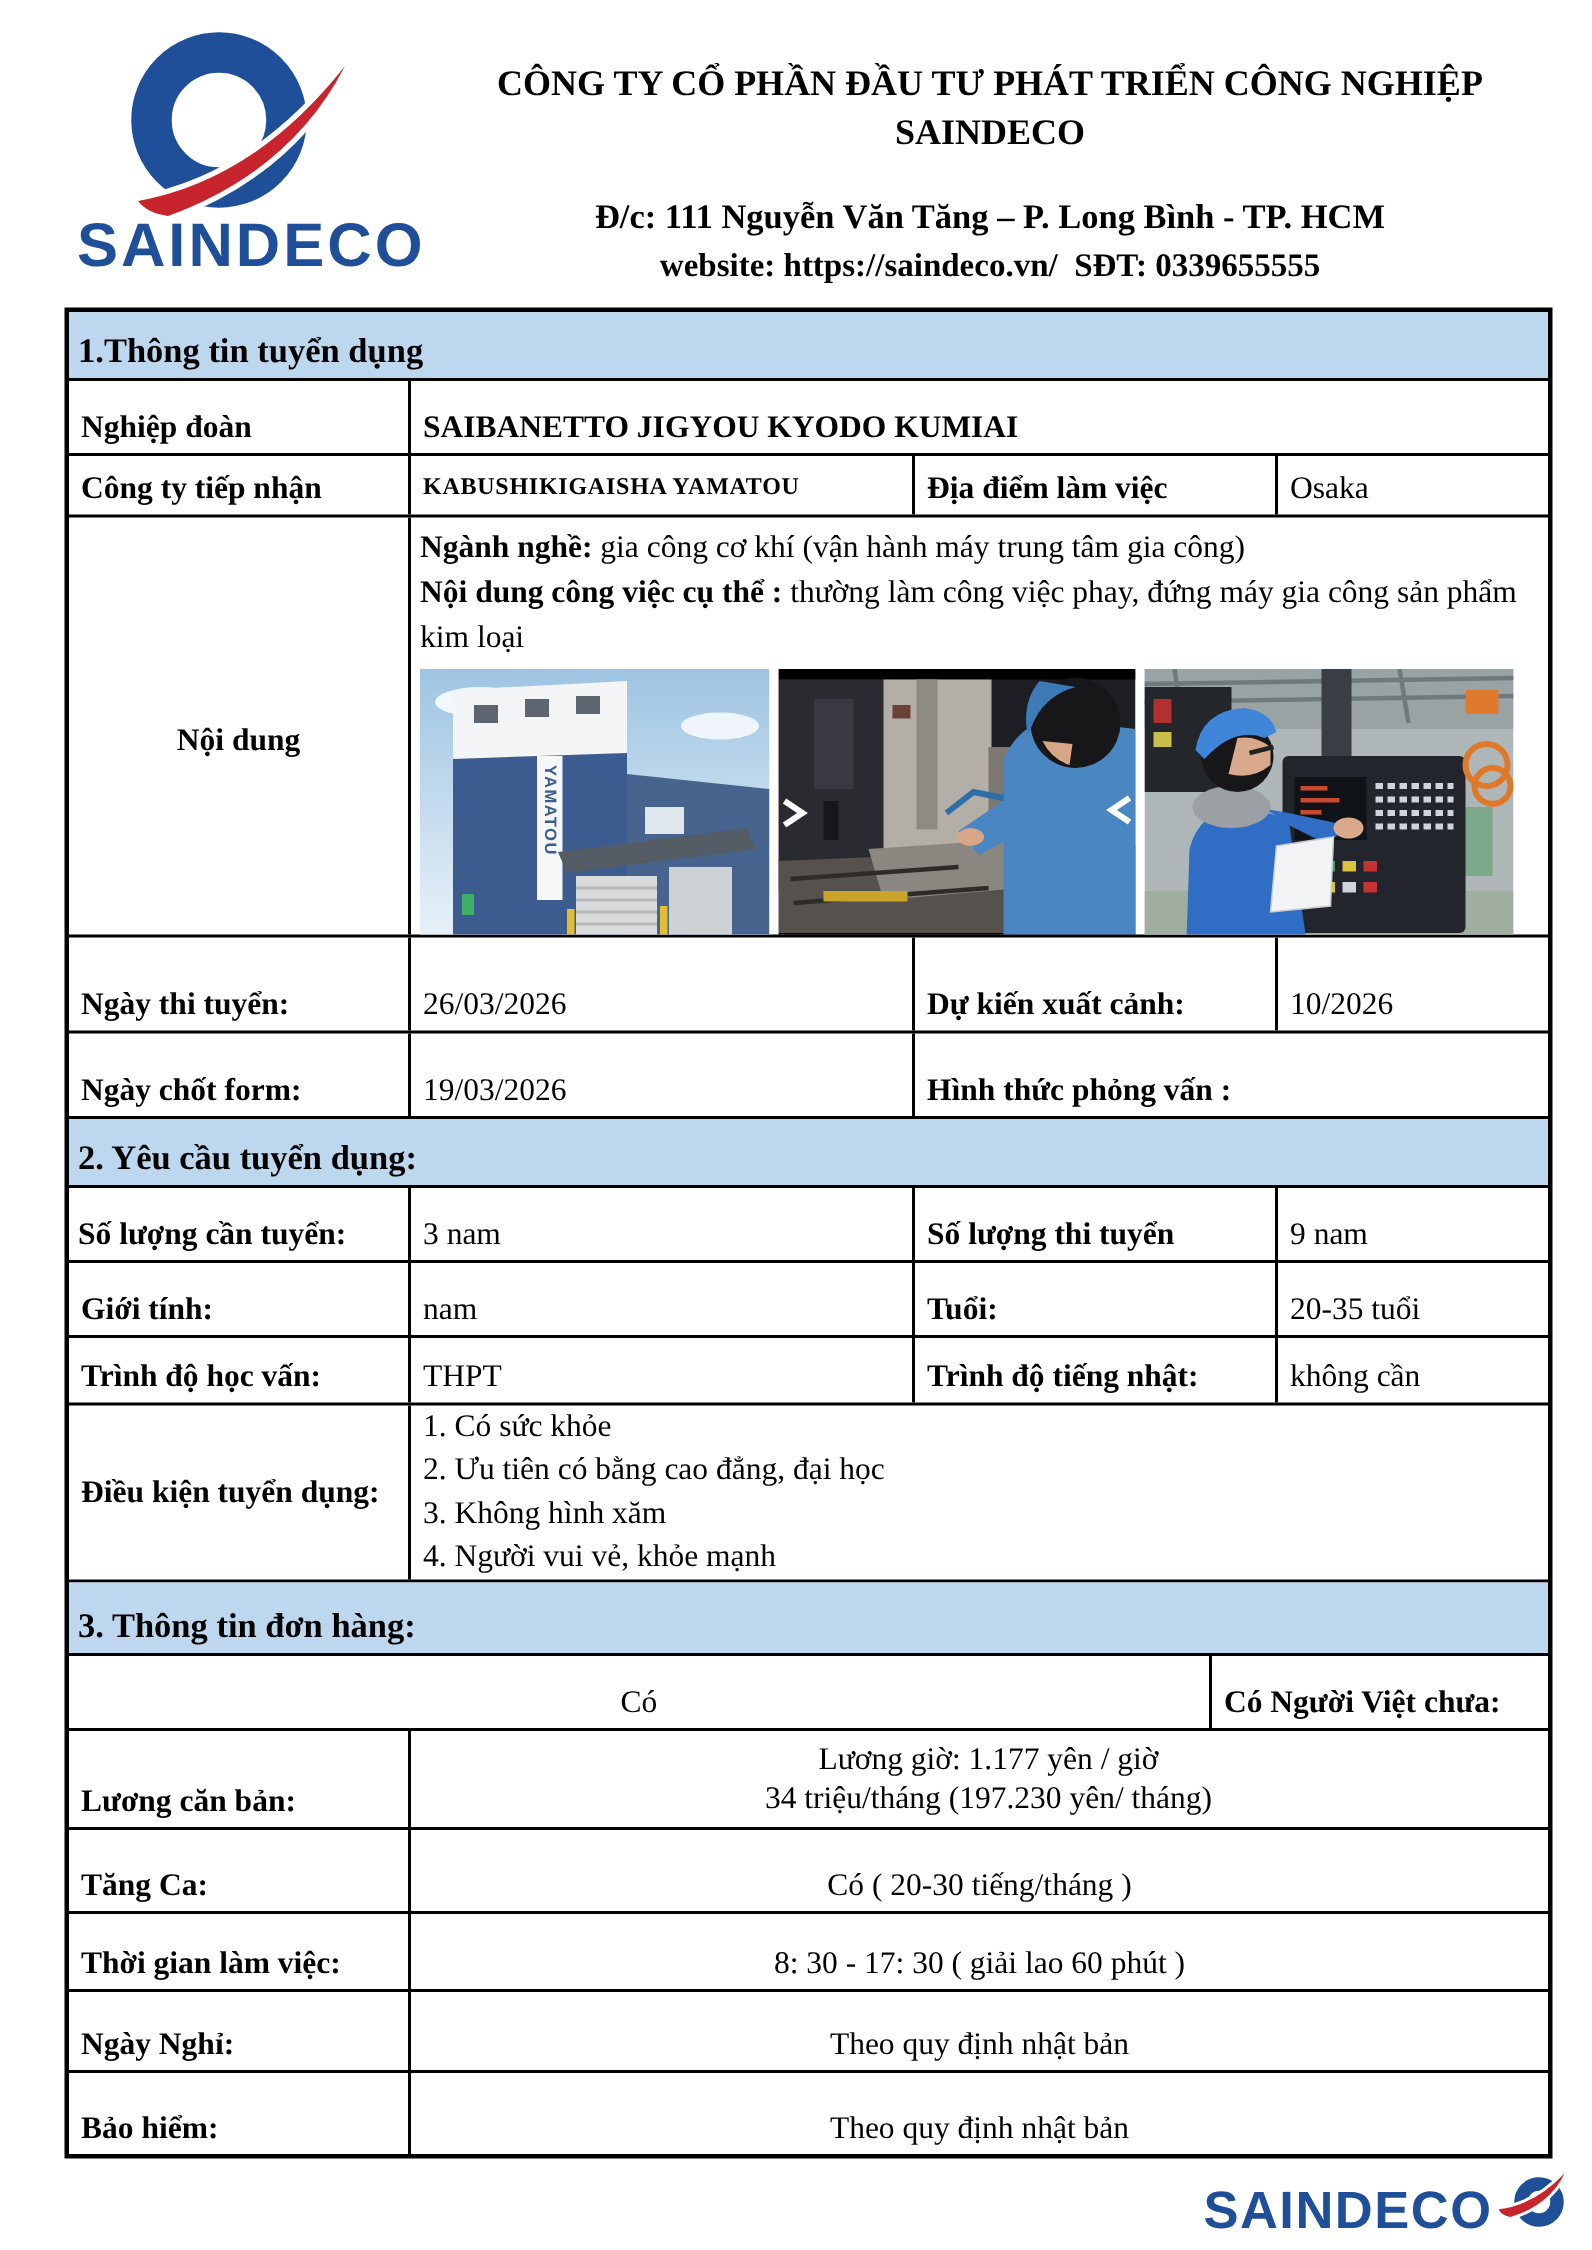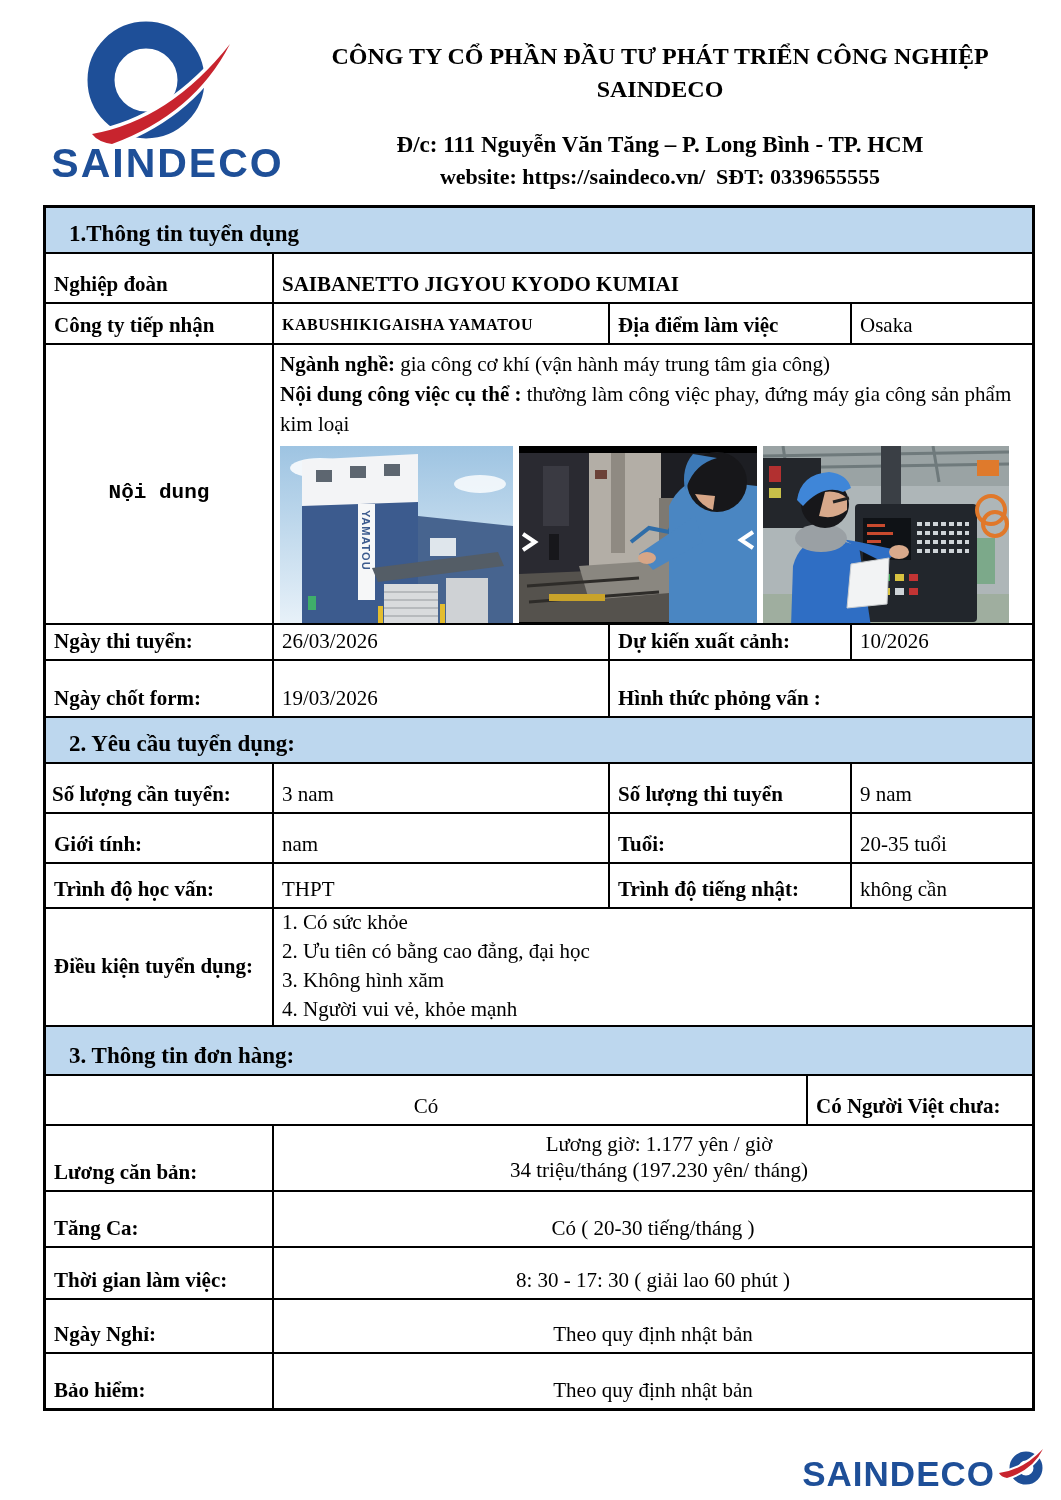--- a/index.html
+++ b/index.html
@@ -38,28 +38,28 @@
           padding:3px 8px 5px 8px; font-size:21px; line-height:26px; overflow:hidden; }
   .cell:first-child { border-left:none; }
   .c1 { width:226px; flex:none; }
   .c2 { width:336px; flex:none; }
   .c3 { width:242px; flex:none; }
   .c4 { flex:1; }
   .grow { flex:1; }
   .bold { font-weight:700; }
   .small-caps { font-size:16px; letter-spacing:0.5px; }
   .sec-row .cell {
-    background:#bdd7ee; font-weight:700; font-size:23px; padding-left:23px;
+    background:#bdd7ee; font-weight:700; font-size:23px; padding-left:6px;
   }
   .center-h { justify-content:center; text-align:center; }
   .col { flex-direction:column; align-items:flex-start; justify-content:flex-start; }
   .col.center-all { align-items:center; justify-content:center;padding-left:20px; }
 
   .h-sec1{height:44px} .h-union{height:50px} .h-comp{height:41px}
-  .h-content{height:280px} .h-exam{height:36px} .h-form{height:57px}
+  .h-content{height:280px} .h-exam{height:64px} .h-form{height:57px}
   .h-sec2{height:46px} .h-qty{height:50px} .h-gender{height:50px}
   .h-edu{height:45px} .h-cond{height:118px} .h-sec3{height:49px}
   .h-viet{height:50px} .h-salary{height:66px} .h-ot{height:56px}
   .h-hours{height:52px} .h-off{height:54px} .h-ins{height:56px}
 
   .content-cell { padding:4px 6px; }
   .content-text { font-size:21px; line-height:30px; }
   .photos { display:flex; gap:6px; margin-top:7px; }
   .photos svg { display:block; flex:none; }
 
@@ -110,21 +110,21 @@
     </div>
 
     <div class="row h-comp">
       <div class="cell c1 bold">Công ty tiếp nhận</div>
       <div class="cell c2 bold small-caps">KABUSHIKIGAISHA YAMATOU</div>
       <div class="cell c3 bold">Địa điểm làm việc</div>
       <div class="cell c4">Osaka</div>
     </div>
 
     <div class="row h-content">
-      <div class="cell c1 bold center-h" style="align-items:flex-start; padding-top:135px;font-family:Liberation Mono, monospace;">Nội dung</div>
+      <div class="cell c1 bold center-h" style="align-items:flex-start; padding-top:135px;">Nội dung</div>
       <div class="cell grow col content-cell">
         <div class="content-text">
           <span class="bold">Ngành nghề:</span><span>  gia công cơ khí (vận hành máy trung tâm gia công)</span><br>
           <span class="bold">Nội dung công việc cụ thể :</span><span> thường làm công việc phay, đứng máy gia công sản phẩm kim loại</span>
         </div>
         <div class="photos">
 
           <svg width="233" height="181" viewBox="0 0 233 181">
             <defs>
               <linearGradient id="sky" x1="0" y1="0" x2="0" y2="1">

